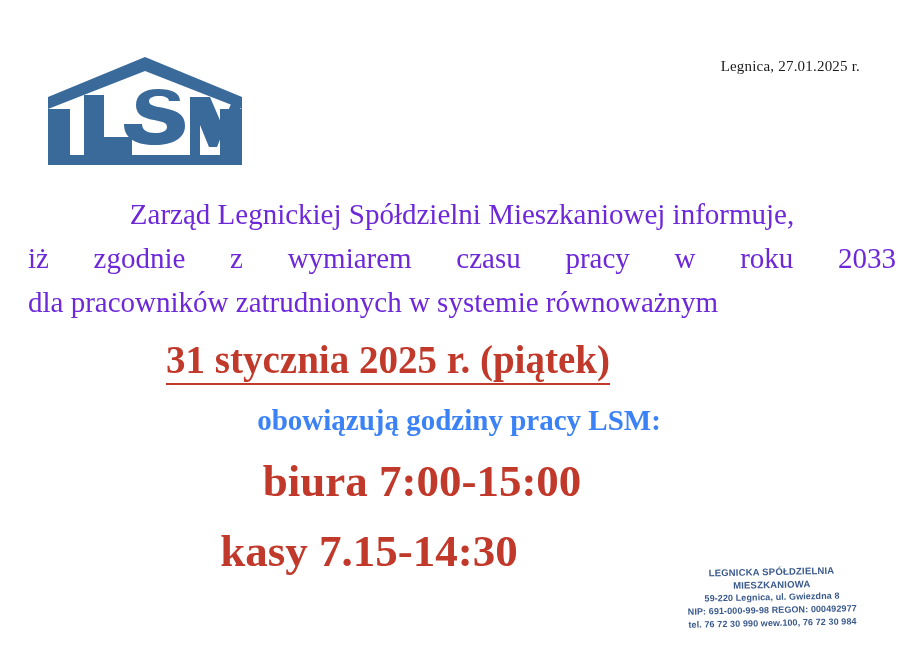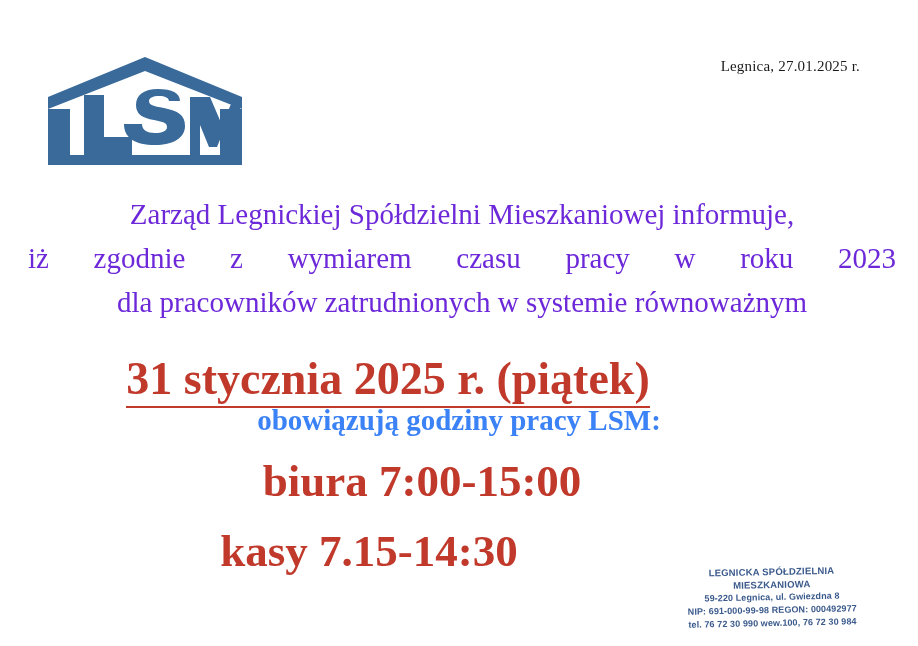--- a/index.html
+++ b/index.html
@@ -75,33 +75,33 @@
   }
   .body-line-1 {
     text-align: center;
   }
   .body-line-2 {
     text-align: justify;
     text-align-last: justify;
     white-space: nowrap;
   }
   .body-line-3 {
-    text-align: center;
+    text-align: left;
   }
 
   
   .highlight-date {
     position: absolute;
     left: 0;
-    top: 352px;
+    top: 337px;
     width: 776px;
     text-align: center;
     font-family: "Liberation Serif", serif;
     font-weight: bold;
-    font-size: 46px;
+    font-size: 39px;
     color: #c0392b;
   }
   .highlight-date span {
     border-bottom: 2px solid #c0392b;
     padding-bottom: 2px;
   }
 
   
   .sub-heading {
     position: absolute;
@@ -185,21 +185,21 @@
 
       <path d="M150 100 v-58 h20 l12 28 l12 -28 h6 v58 h-14 v-30 l-9 22 h-8 l-9 -22 v30 z" fill="#3a6a9a"></path>
     </svg>
   </div>
 
   <div class="date-line">Legnica, 27.01.2025 r.</div>
 
 
   <div class="body-block">
     <div class="body-line-1">Zarząd Legnickiej Spółdzielni Mieszkaniowej informuje,</div>
-    <div class="body-line-2">iż zgodnie z wymiarem czasu pracy w roku 2023</div>
+    <div class="body-line-2">iż zgodnie z wymiarem czasu pracy w roku 2033</div>
     <div class="body-line-3">dla pracowników zatrudnionych w systemie równoważnym</div>
   </div>
 
   <div class="highlight-date">
     <span>31 stycznia 2025 r. (piątek)</span>
   </div>
 
   <div class="sub-heading">obowiązują godziny pracy LSM:</div>
 
   <div class="hours-1">biura 7:00-15:00</div>

